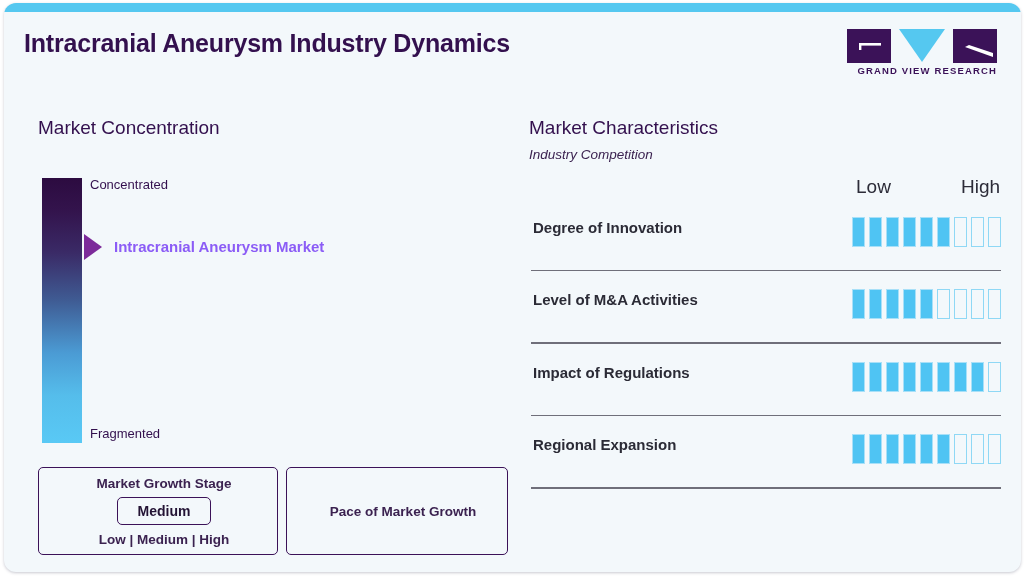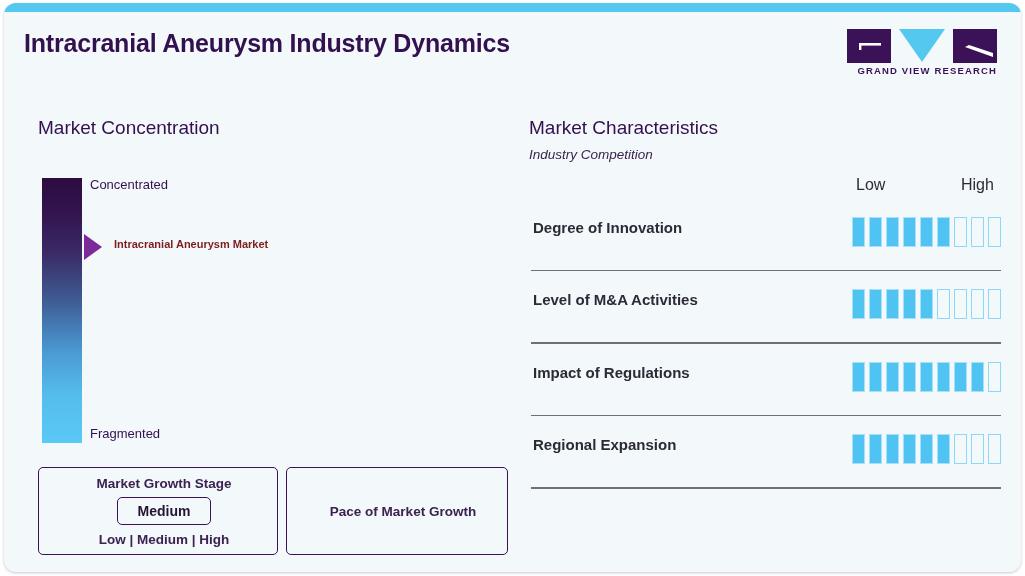--- a/index.html
+++ b/index.html
@@ -118,23 +118,23 @@
     top: 233px;
     width: 0; height: 0;
     border-top: 13px solid transparent;
     border-bottom: 13px solid transparent;
     border-left: 18px solid #7c2a9a;
   }
   .marker-label {
     position: absolute;
     left: 110px;
     top: 237px;
-    font-size: 11px;
-    font-weight: bold;
-    color: #7f1d1d;
+    font-size: 15px;
+    font-weight: bold;
+    color: #8b5cf6;
     white-space: nowrap;
   }
 
   
   .statbox {
     position: absolute;
     top: 464px;
     height: 88px;
     border: 1.4px solid #3b1258;
     border-radius: 5px;
@@ -174,21 +174,21 @@
     white-space: nowrap;
   }
 
   
   #right-title { left: 525px; top: 114px; text-align: center; }
   #right-sub   { left: 525px; top: 144px; font-style: italic; }
 
   .scale-head {
     position: absolute;
     top: 173px;
-    font-size: 16px;
+    font-size: 19px;
     color: #2c2c38;
     white-space: nowrap;
   }
   #scale-low  { left: 845px; }
   #scale-high { left: 957px; }
 
   .char-rows {
     position: absolute;
     left: 527px;
     top: 196px;

